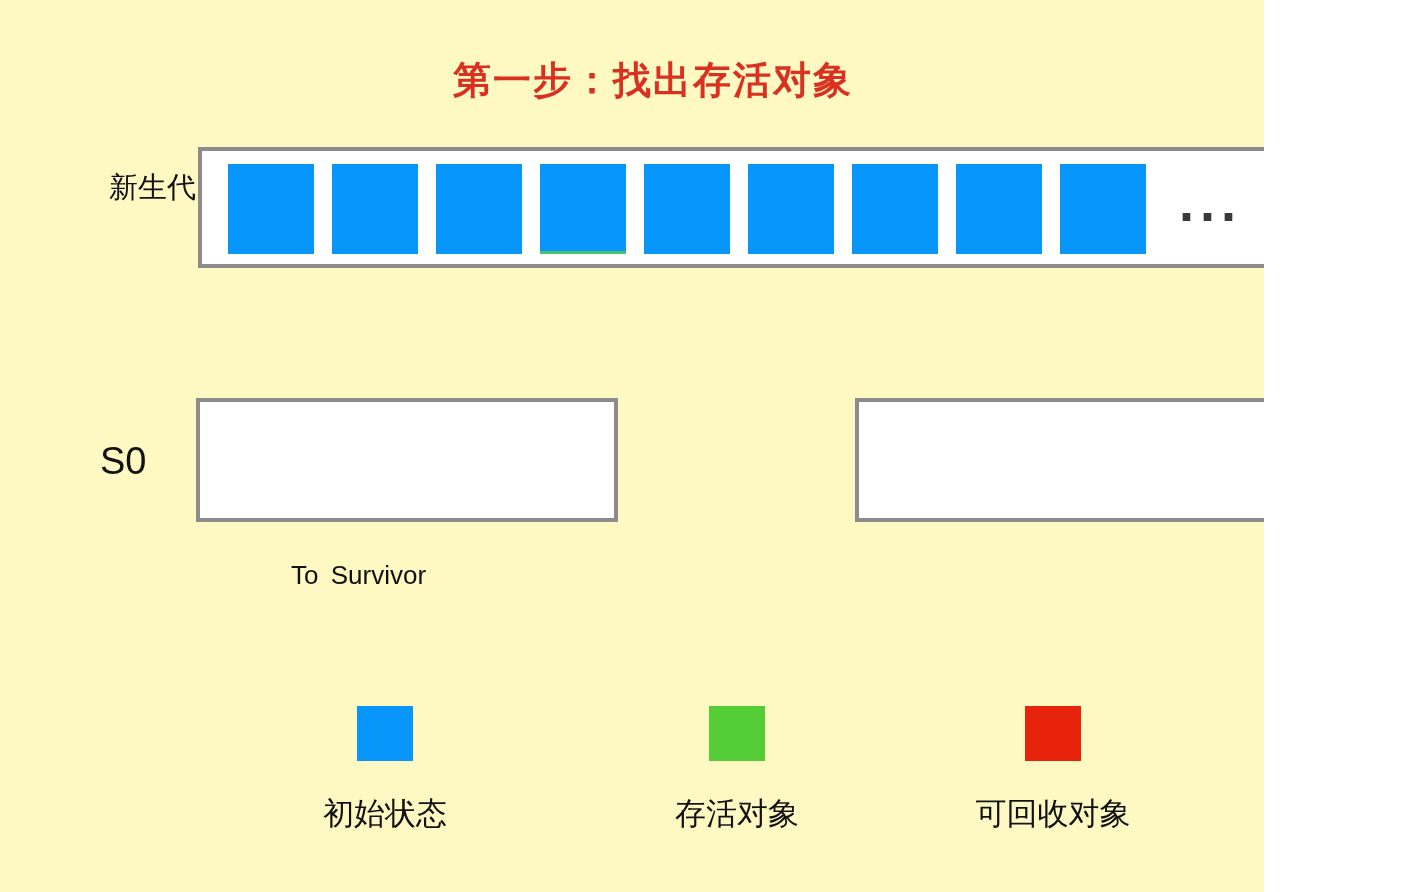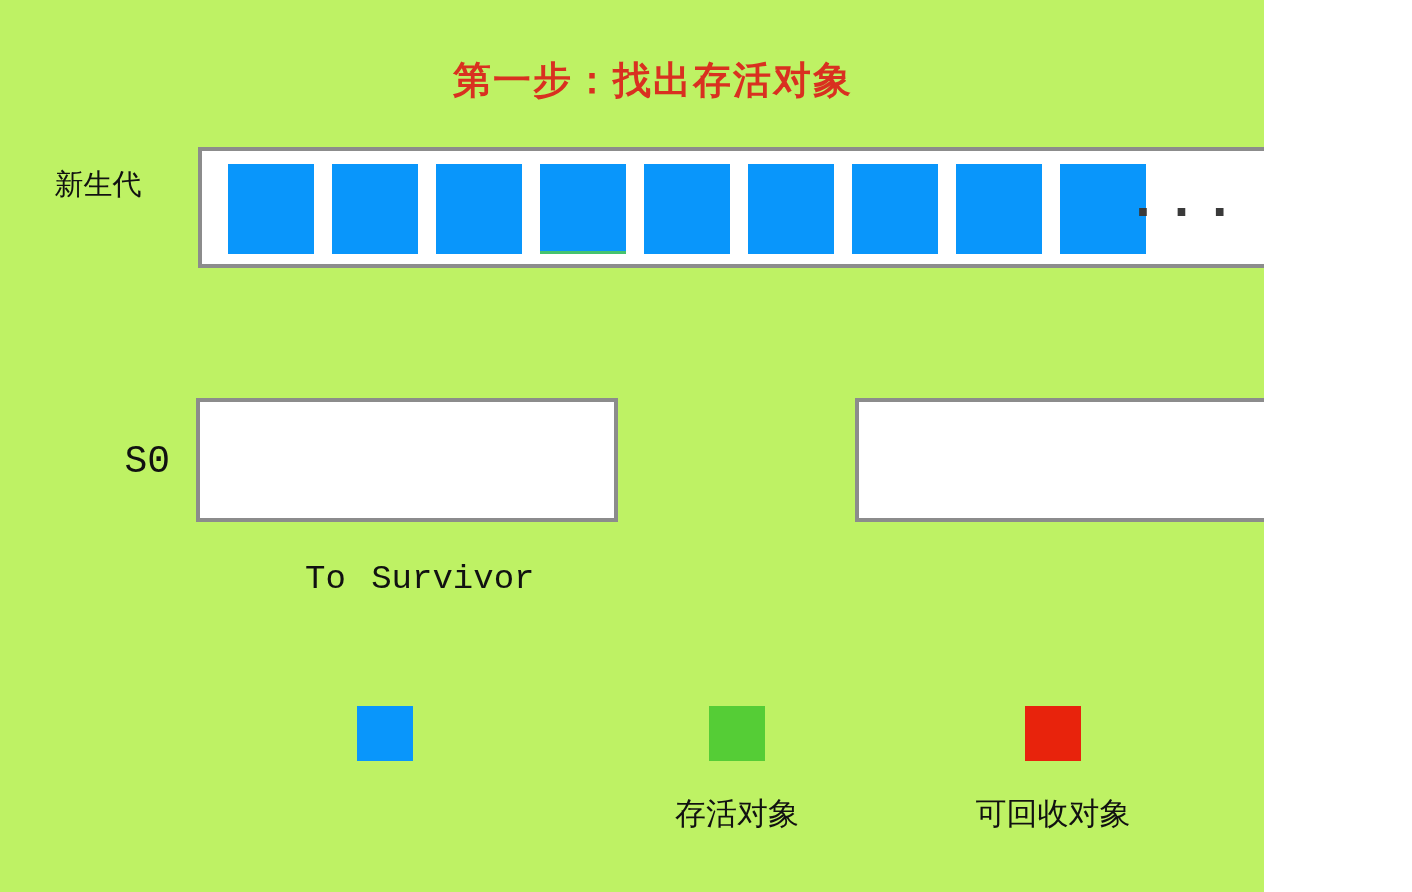--- a/index.html
+++ b/index.html
@@ -1,21 +1,21 @@
 <!DOCTYPE html>
 <html><head>
 <meta charset="utf-8">
 <style>
   html, body { margin: 0; padding: 0; background: #ffffff; }
   .stage {
     position: relative;
     width: 1264px;
     height: 892px;
-    background: #bef264;
-    font-family: Liberation Mono, monospace;
+    background: #fef9c3;
+    font-family: Liberation Sans, sans-serif;
     color: #111111;
     overflow: hidden;
   }
 
   .title {
     position: absolute;
     left: 0; right: 0;
     top: 55px;
     margin: 0;
     text-align: center;
@@ -23,21 +23,21 @@
     font-size: 38px;
     font-weight: bold;
     letter-spacing: 2px;
   }
 
   .eden-label {
     position: absolute;
     left: 0;
     top: 165px;
     width: 196px;
-    text-align: center;
+    text-align: right;
     font-size: 29px;
     line-height: 44px;
   }
 
   .box {
     position: absolute;
     background: #ffffff;
     border: 4px solid #8c8c8c;
     box-sizing: border-box;
   }
@@ -70,31 +70,31 @@
     font-size: 54px;
     line-height: 1;
     font-weight: bold;
     letter-spacing: 6px;
     color: #3a3a3a;
   }
 
   .s-label {
     position: absolute;
     font-size: 38px;
-    text-align: right;
+    text-align: left;
     width: 70px;
   }
   .s0-label { left: 100px;  top: 440px; }
   .s1-label { left: 1278px; top: 440px; }
 
   .to-survivor {
     position: absolute;
-    left: 305px;
+    left: 291px;
     top: 560px;
-    font-size: 34px;
+    font-size: 26px;
     word-spacing: 5px;
   }
 
   .legend-item {
     position: absolute;
     top: 706px;
     width: 200px;
     display: flex;
     flex-direction: column;
     align-items: center;
@@ -145,20 +145,21 @@
   <div class="box s0-box" style="border-color: rgb(140, 140, 140);"></div>
 
   <div class="box s1-box" style="border-color: rgb(140, 140, 140);"></div>
 
   <div class="s-label s1-label">S1</div>
 
   <div class="to-survivor">To Survivor</div>
 
   <div class="legend-item legend-item-1">
     <div class="swatch" style="background: rgb(9, 150, 251);"></div>
+    <div class="legend-label">初始状态</div>
   </div>
 
   <div class="legend-item legend-item-2">
     <div class="swatch" style="background: rgb(85, 205, 54);"></div>
     <div class="legend-label">存活对象</div>
   </div>
 
   <div class="legend-item legend-item-3">
     <div class="swatch" style="background: rgb(232, 35, 12);"></div>
     <div class="legend-label">可回收对象</div>

